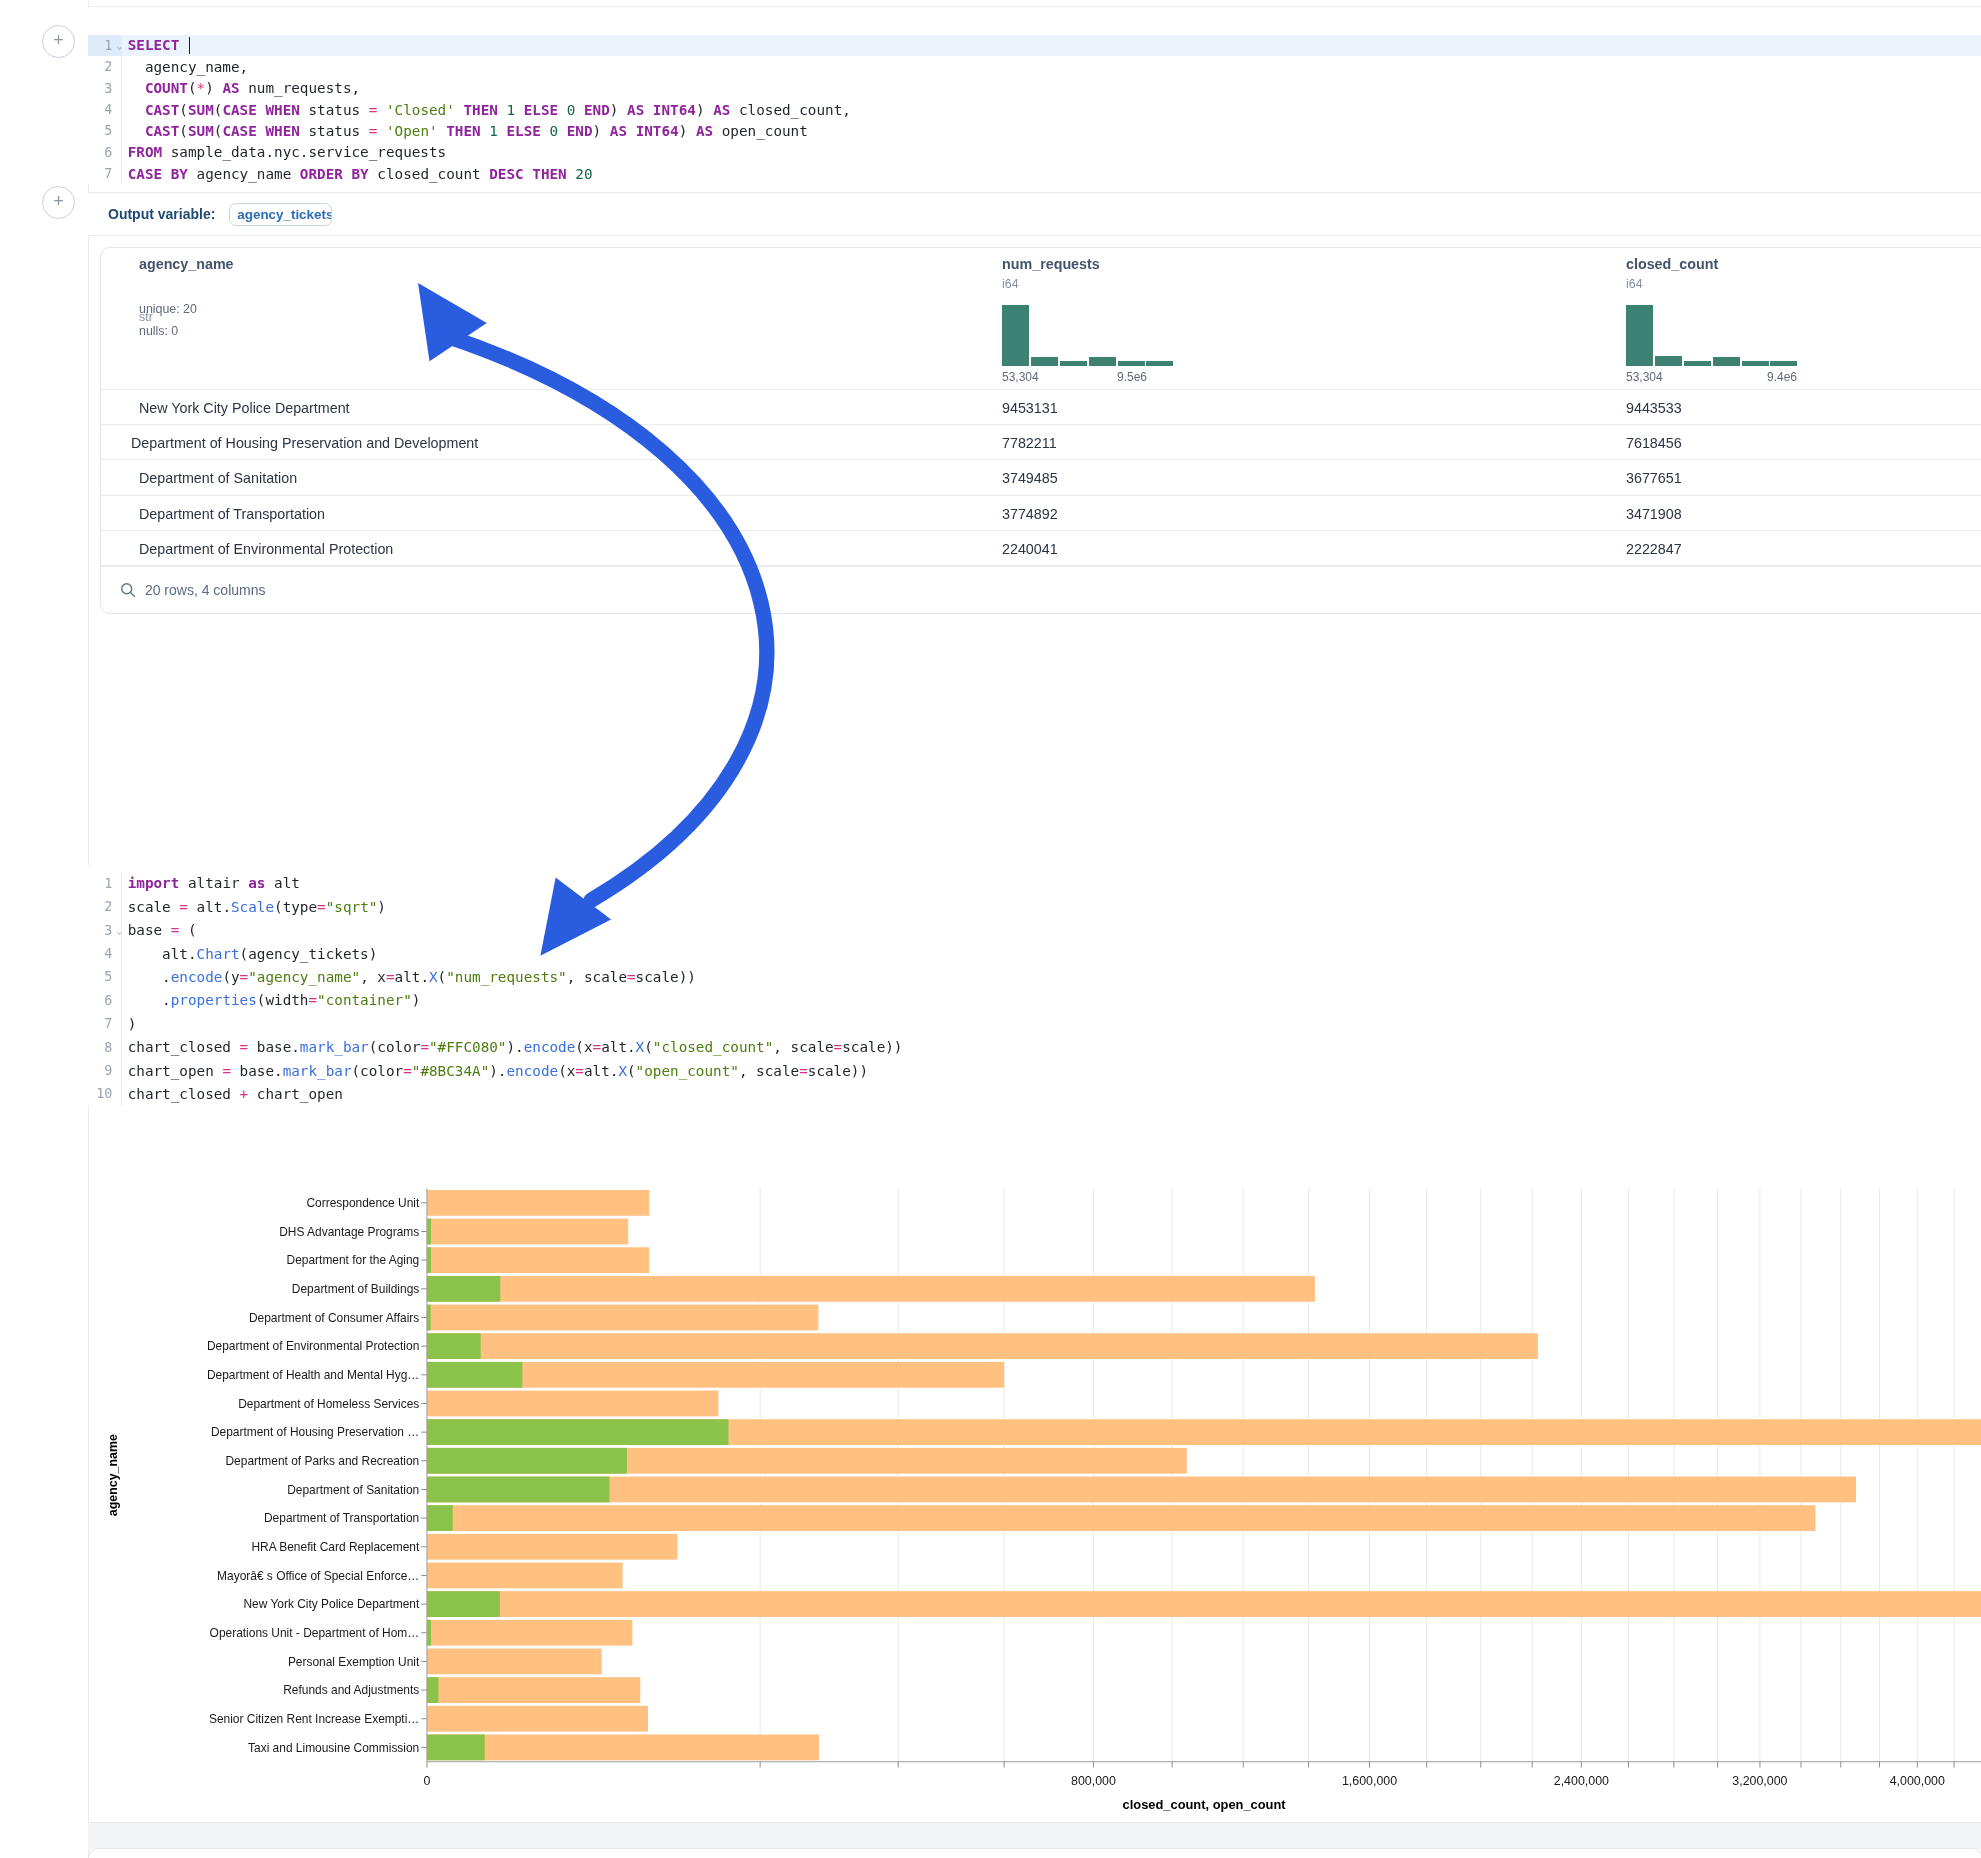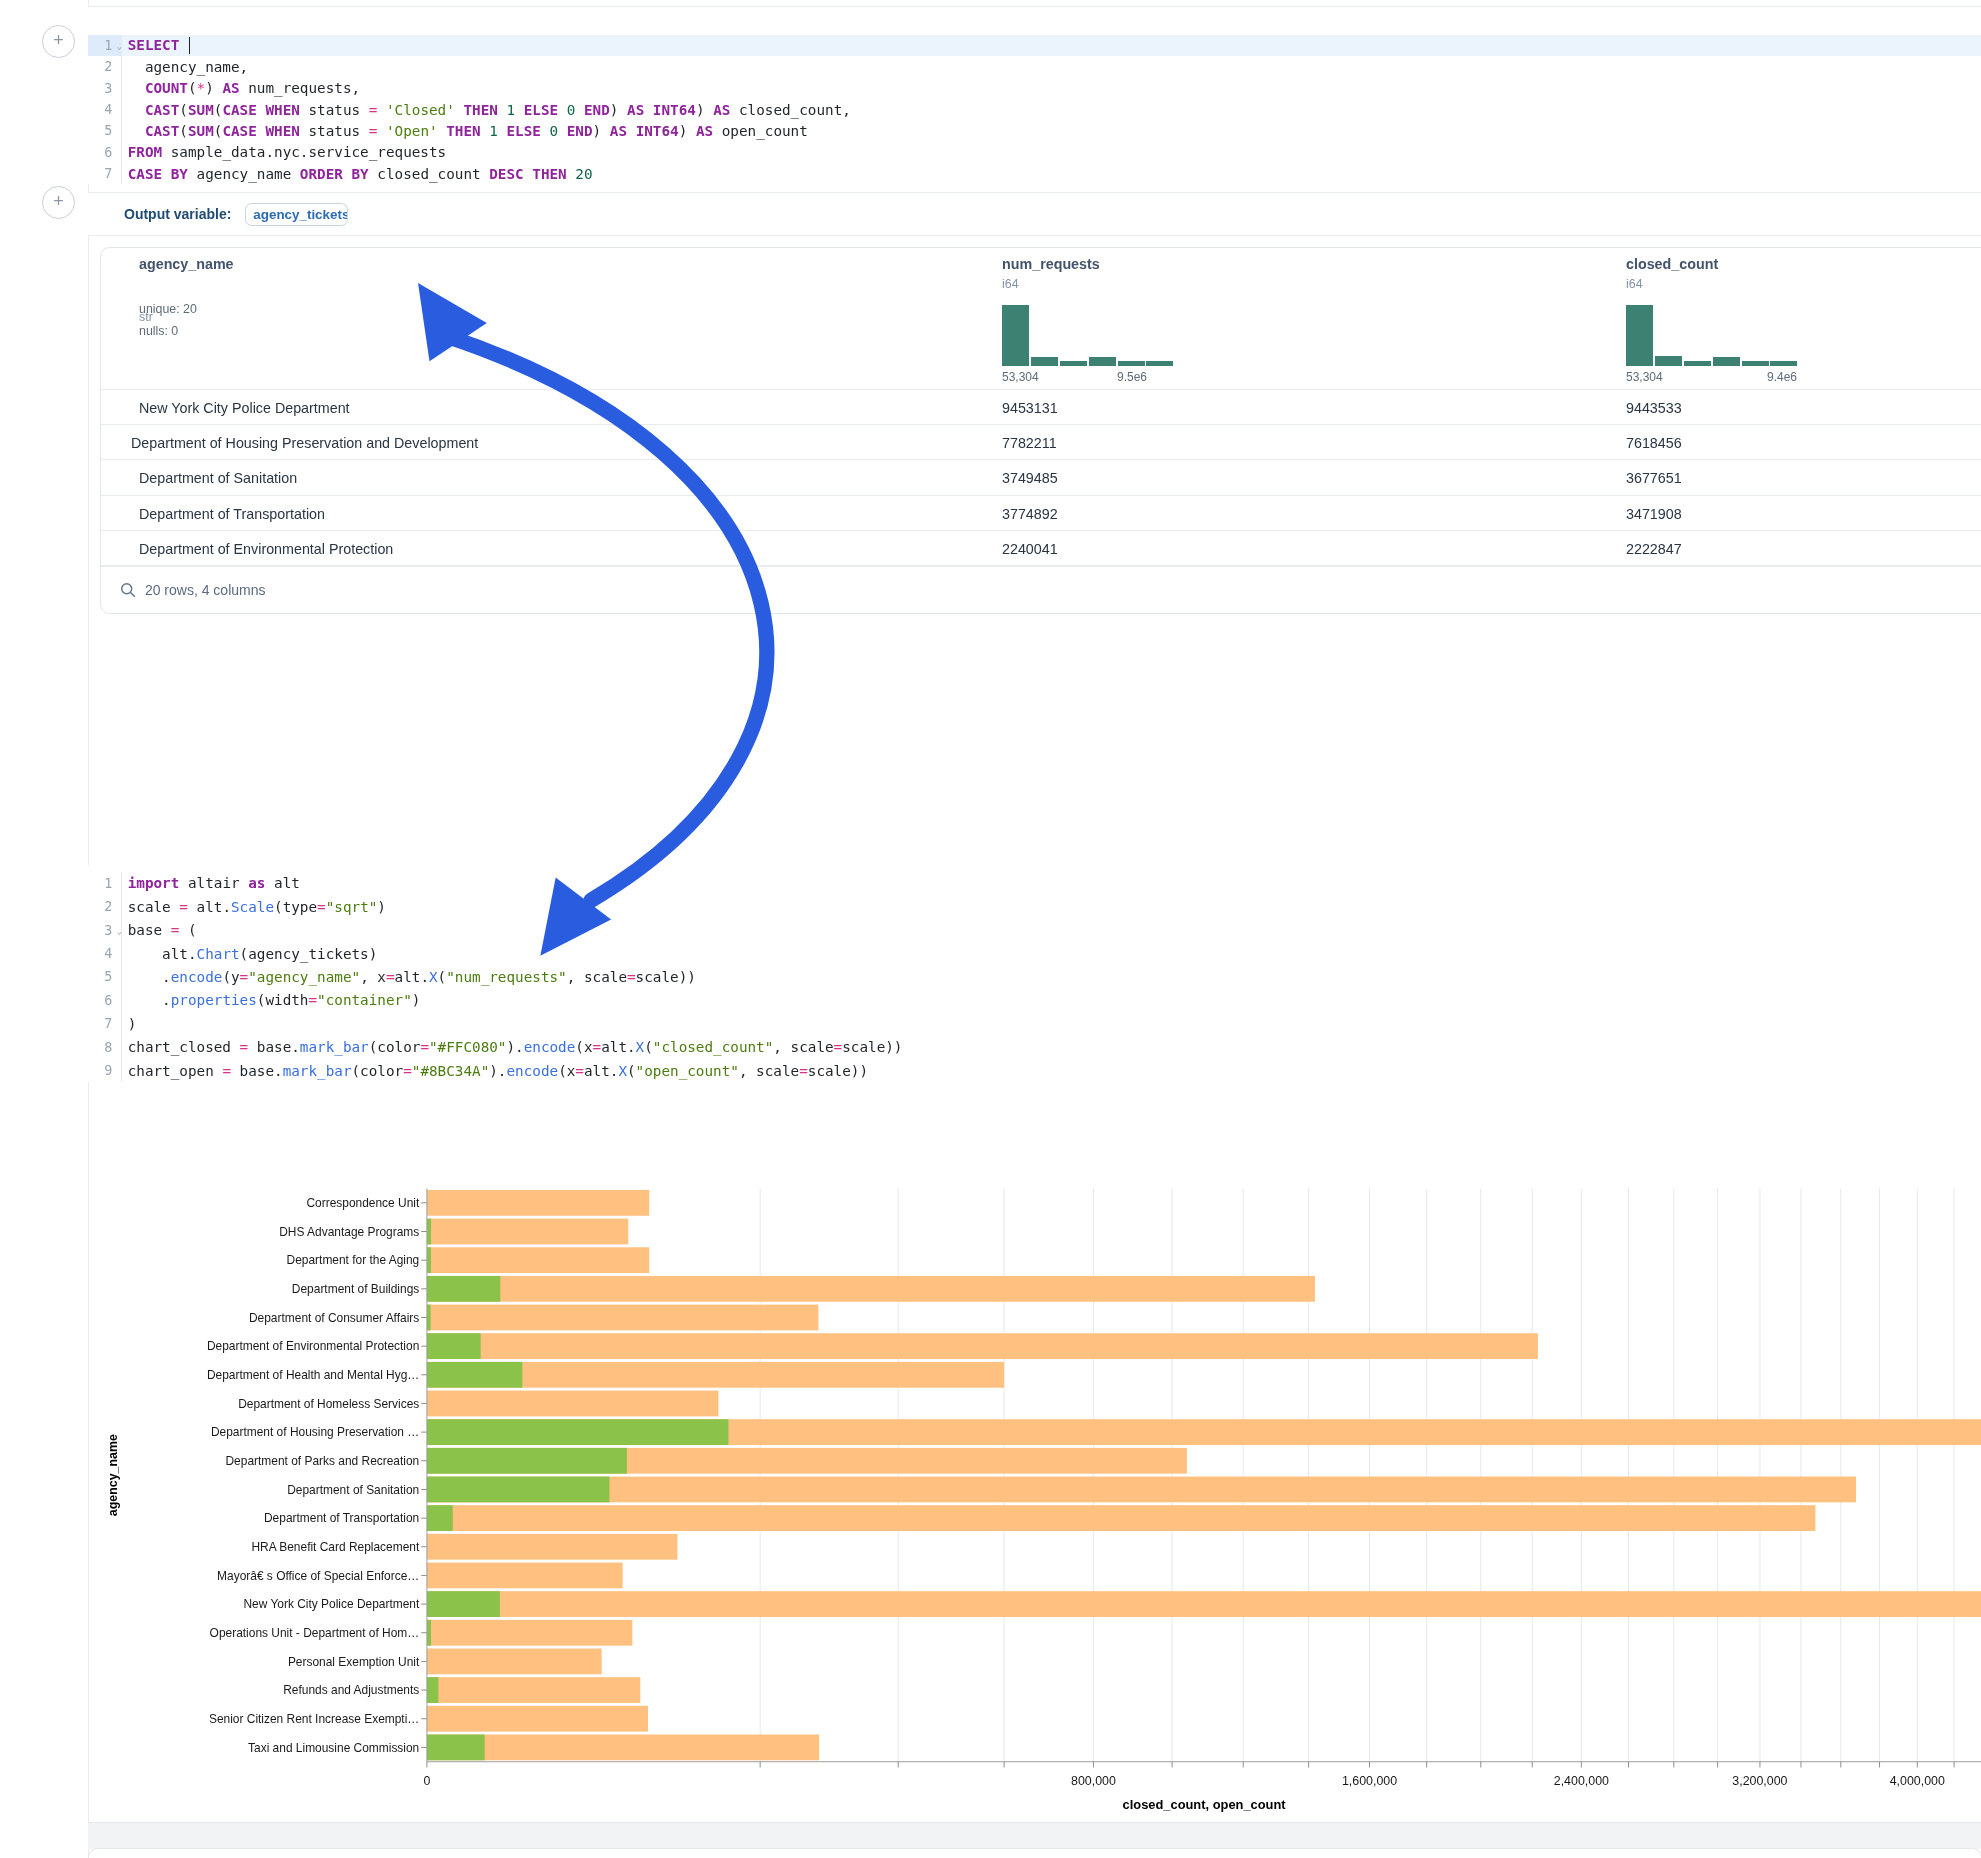--- a/index.html
+++ b/index.html
@@ -24,21 +24,21 @@
   .tok-op{color:#d63384;}
   .tok-fn{color:#3a6fe0;}
   .tok-txt{color:#1f242b;}
   .caret{display:inline-block;width:1.4px;height:17px;background:#222;vertical-align:middle;margin-left:1px;}
   .chev{position:absolute;right:-1px;top:55%;transform:translateY(-50%);font-size:8.6px;color:#98a2b0;}
   .active-line{background:#ebf3fd;}
   .active-line .ln{background:#ddebfb;}
   
   .outbar{position:absolute;left:88px;top:192px;width:1894px;height:42px;background:#fff;
     border-top:1px solid #e9ebee;border-bottom:1px solid #e9ebee;display:flex;align-items:center;}
-  .outbar-label{margin-left:36px;font-size:14px;font-weight:bold;color:#1f4b74;}
+  .outbar-label{margin-left:20px;font-size:14px;font-weight:bold;color:#1f4b74;}
   .pill{margin-left:13.4px;height:23px;width:103px;border:1px solid #c9d4e0;border-radius:6.7px;
     display:flex;align-items:center;padding-left:7.6px;box-sizing:border-box;overflow:hidden;
     font-size:13.4px;font-weight:bold;color:#2c6cb5;white-space:nowrap;cursor:pointer;background:#fff;}
   
   .card{position:absolute;left:100px;top:247px;width:1897px;height:367px;background:#fff;
     border:1px solid #e2e6ea;border-radius:9.6px;box-sizing:border-box;}
   .colname{position:absolute;font-size:14.3px;font-weight:bold;color:#44536b;}
   .coltype{position:absolute;font-size:12.4px;color:#8593a5;}
   .colstat{position:absolute;font-size:12.4px;color:#5f6b7a;}
   .hist{position:absolute;width:172px;height:61px;display:flex;align-items:flex-end;gap:1.9px;}
@@ -199,20 +199,24 @@
       <span class="ln">7</span>
       <span class="code-text"><span class="tok-txt">)</span></span>
     </div>
     <div class="code-line" style="height: 23.4px;">
       <span class="ln">8</span>
       <span class="code-text"><span class="tok-txt">chart_closed </span><span class="tok-op">=</span><span class="tok-txt"> base.</span><span class="tok-fn">mark_bar</span><span class="tok-txt">(color</span><span class="tok-op">=</span><span class="tok-str">"#FFC080"</span><span class="tok-txt">).</span><span class="tok-fn">encode</span><span class="tok-txt">(x</span><span class="tok-op">=</span><span class="tok-txt">alt.</span><span class="tok-fn">X</span><span class="tok-txt">(</span><span class="tok-str">"closed_count"</span><span class="tok-txt">, scale</span><span class="tok-op">=</span><span class="tok-txt">scale))</span></span>
     </div>
     <div class="code-line" style="height: 23.4px;">
       <span class="ln">9</span>
       <span class="code-text"><span class="tok-txt">chart_open </span><span class="tok-op">=</span><span class="tok-txt"> base.</span><span class="tok-fn">mark_bar</span><span class="tok-txt">(color</span><span class="tok-op">=</span><span class="tok-str">"#8BC34A"</span><span class="tok-txt">).</span><span class="tok-fn">encode</span><span class="tok-txt">(x</span><span class="tok-op">=</span><span class="tok-txt">alt.</span><span class="tok-fn">X</span><span class="tok-txt">(</span><span class="tok-str">"open_count"</span><span class="tok-txt">, scale</span><span class="tok-op">=</span><span class="tok-txt">scale))</span></span>
+    </div>
+    <div class="code-line" style="height: 23.4px;">
+      <span class="ln">10</span>
+      <span class="code-text"><span class="tok-txt">chart_closed </span><span class="tok-op">+</span><span class="tok-txt"> chart_open</span></span>
     </div>
   </div>
 
 <svg class="abs" style="left:88px;top:1178px;" width="1894" height="642" id="chart-svg" viewBox="0 0 1981 672">
     <line x1="702.8266044899672" y1="11" x2="702.8266044899672" y2="611" stroke="#e7e7e7" stroke-width="1"></line>
     <line x1="847.3153149862673" y1="11" x2="847.3153149862673" y2="611" stroke="#e7e7e7" stroke-width="1"></line>
     <line x1="958.1854020083571" y1="11" x2="958.1854020083571" y2="611" stroke="#e7e7e7" stroke-width="1"></line>
     <line x1="1051.6532089799343" y1="11" x2="1051.6532089799343" y2="611" stroke="#e7e7e7" stroke-width="1"></line>
     <line x1="1134" y1="11" x2="1134" y2="611" stroke="#e7e7e7" stroke-width="1"></line>
     <line x1="1208.4471897080593" y1="11" x2="1208.4471897080593" y2="611" stroke="#e7e7e7" stroke-width="1"></line>

